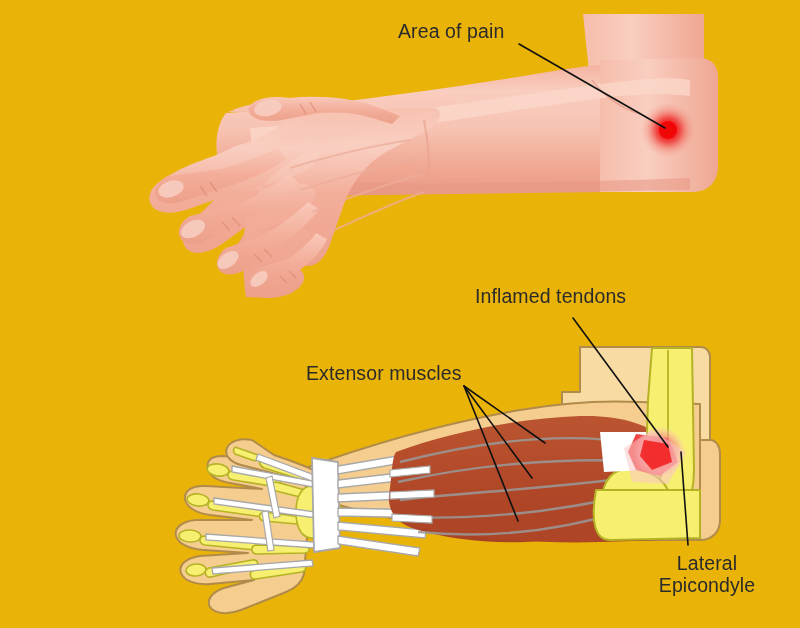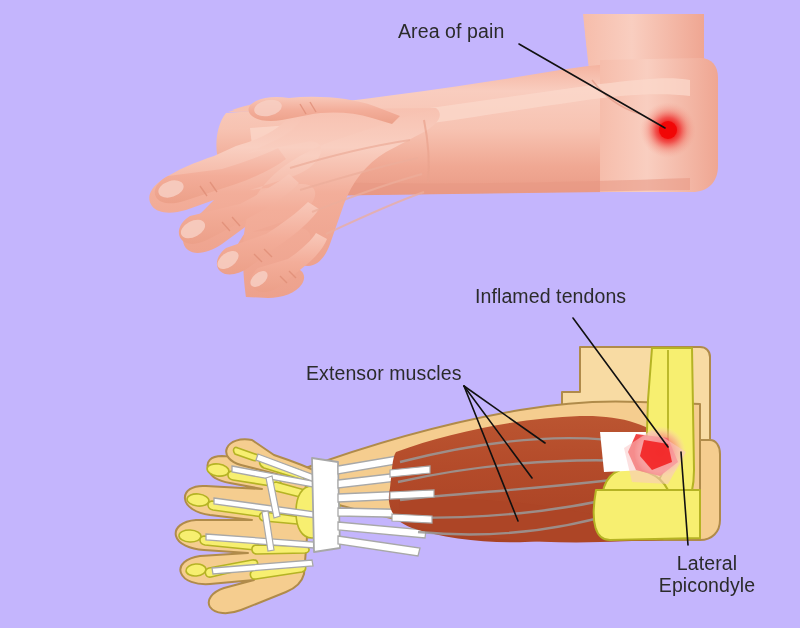--- a/index.html
+++ b/index.html
@@ -11,21 +11,21 @@
   body {
     width: 800px;
     height: 628px;
     font-family: "Liberation Sans", sans-serif;
     overflow: hidden;
   }
   #illustration-root {
     position: relative;
     width: 800px;
     height: 628px;
-    background: #c4b5fd;
+    background: #eab308;
   }
   #anatomy-svg {
     display: block;
     width: 800px;
     height: 628px;
   }
   .label-text {
     font-family: "Liberation Sans", sans-serif;
     font-size: 19.5px;
     fill: #2b2b2b;

